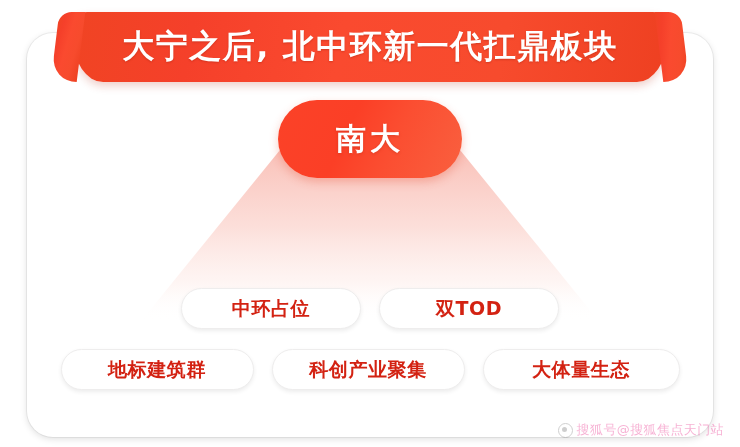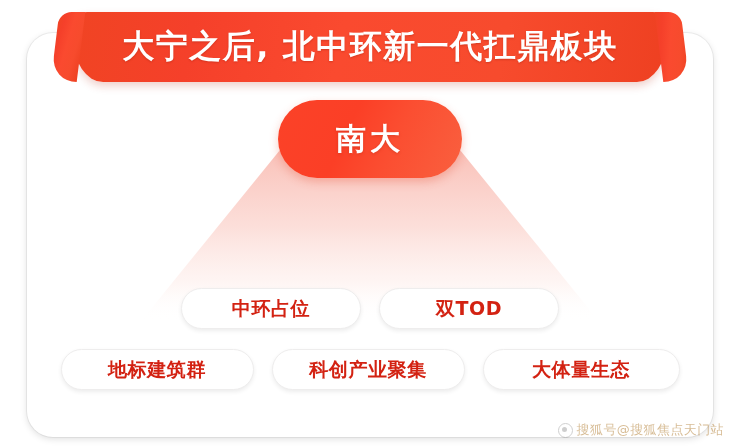--- a/index.html
+++ b/index.html
@@ -199,21 +199,21 @@
     position: absolute;
     left: 3px;
     top: 3px;
     width: 5px;
     height: 5px;
     border-radius: 50%;
     background: #8d8d8d;
   }
   .wm-text {
     font-size: 13px;
-    color: #a16207;
+    color: #ec4899;
     letter-spacing: 0.4px;
     white-space: nowrap;
   }
 </style>
 </head>
 <body>
 
 <div id="poster">
 
   <div class="card"></div>

